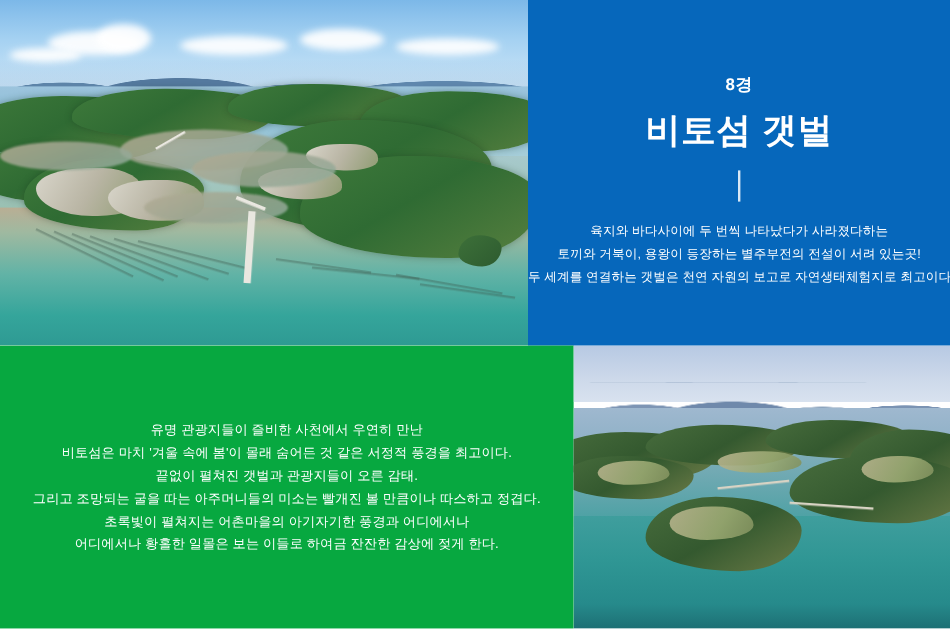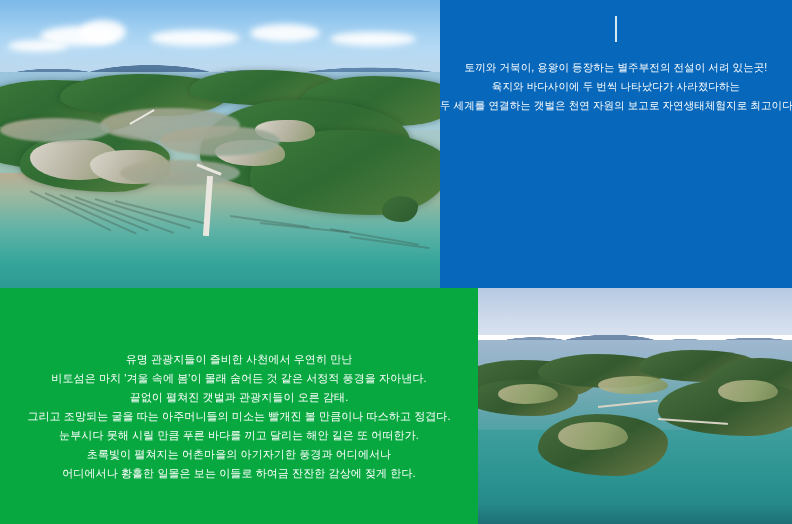--- a/index.html
+++ b/index.html
@@ -253,38 +253,39 @@
 
         <div class="t-pier" style="left:128px; top:116px; width:28px; height:2px; transform:rotate(-30deg);"></div>
         <div class="t-pier" style="left:205px; top:176px; width:6px;  height:60px; transform:rotate(4deg);"></div>
         <div class="t-pier" style="left:196px; top:168px; width:26px; height:3px; transform:rotate(22deg);"></div>
 
         <div class="t-islet" style="left:382px; top:196px; width:36px; height:26px;"></div>
       </div>
     </div>
 
     <div class="panel-blue">
+      <p class="kicker">8경</p>
+      <h1 class="title">비토섬 갯벌</h1>
       <div class="divider"></div>
       <div class="blue-body">
+        <div>육지와 바다사이에 두 번씩 나타났다가 사라졌다하는</div>
         <div>토끼와 거북이, 용왕이 등장하는 별주부전의 전설이 서려 있는곳!</div>
-        <div>육지와 바다사이에 두 번씩 나타났다가 사라졌다하는</div>
         <div>두 세계를 연결하는 갯벌은 천연 자원의 보고로 자연생태체험지로 최고이다.</div>
       </div>
     </div>
   </div>
 
   <div class="row-bottom">
 
     <div class="panel-green">
       <div class="green-body">
         <div>유명 관광지들이 즐비한 사천에서 우연히 만난</div>
-        <div>비토섬은 마치 '겨울 속에 봄'이 몰래 숨어든 것 같은 서정적 풍경을 자아낸다.</div>
+        <div>비토섬은 마치 '겨울 속에 봄'이 몰래 숨어든 것 같은 서정적 풍경을 최고이다.</div>
         <div>끝없이 펼쳐진 갯벌과 관광지들이 오른 감태.</div>
         <div>그리고 조망되는 굴을 따는 아주머니들의 미소는 빨개진 볼 만큼이나 따스하고 정겹다.</div>
-        <div>눈부시다 못해 시릴 만큼 푸른 바다를 끼고 달리는 해안 길은 또 어떠한가.</div>
         <div>초록빛이 펼쳐지는 어촌마을의 아기자기한 풍경과 어디에서나</div>
         <div>어디에서나 황홀한 일몰은 보는 이들로 하여금 잔잔한 감상에 젖게 한다.</div>
       </div>
     </div>
 
     <div class="photo-bottom">
       <div class="scene">
         <div class="b-sky"></div>
         <div class="b-hills"></div>
         <div class="b-sea-far"></div>

